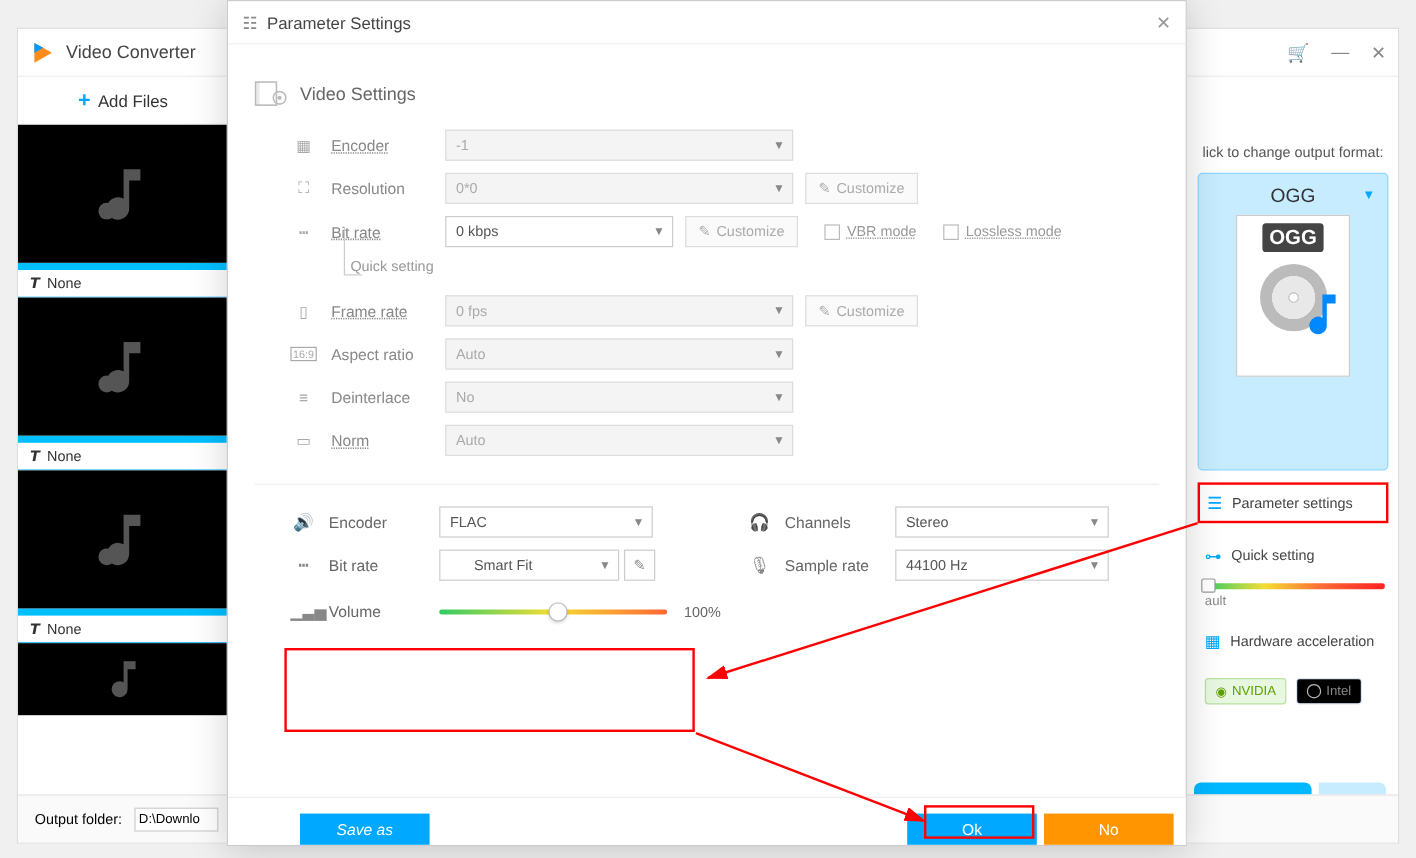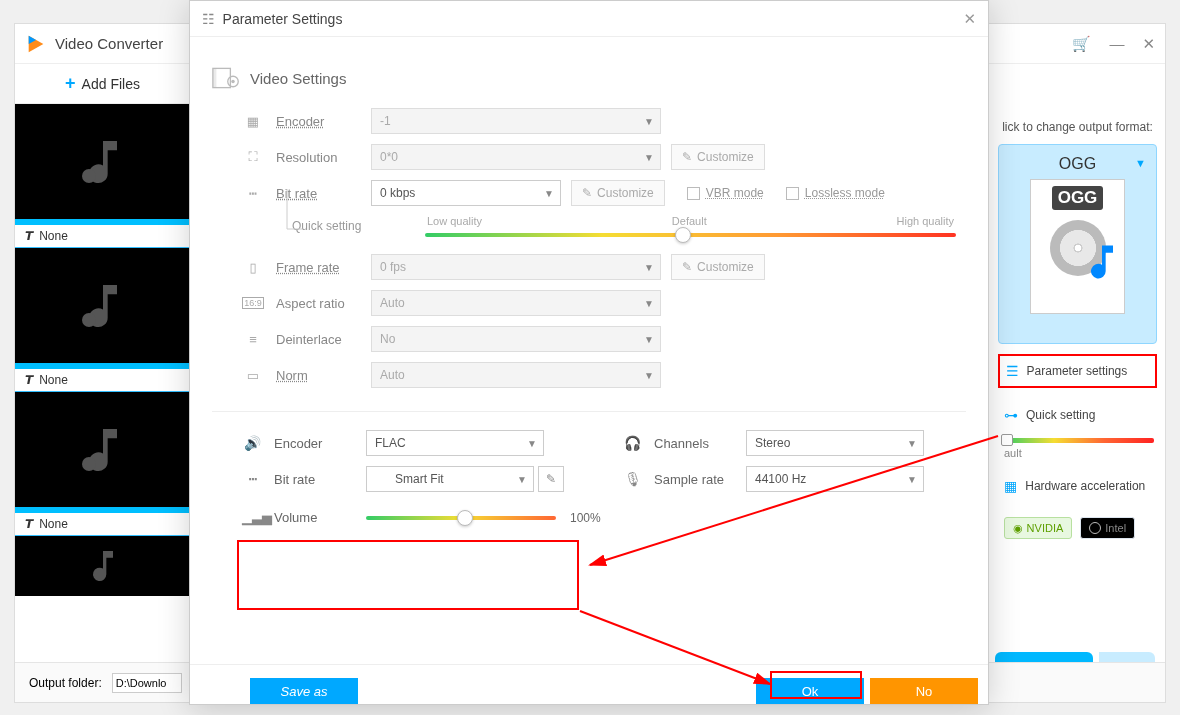--- a/index.html
+++ b/index.html
@@ -21,21 +21,21 @@
 .list-thumb { height: 115px; background: #000; display: flex; align-items: center; justify-content: center; position: relative; }
 .list-sel { height: 28px; background: #fff; border-top: 6px solid #00bfff; display: flex; align-items: center; padding-left: 10px; font-size: 12px; color: #333; gap: 6px; }
 .music-note { color: #555; }
 
 .output-bar { position: absolute; left: 0; bottom: 0; width: 100%; height: 40px; background: #fafafa; border-top: 1px solid #e5e5e5; display: flex; align-items: center; padding: 0 14px; gap: 10px; font-size: 12px; }
 .output-bar input { width: 70px; font-size: 11px; height: 20px; border: 1px solid #ccc; padding: 0 3px; }
 
 
 .right-panel { position: absolute; right: 0; top: 86px; width: 175px; padding: 10px 8px; }
 .right-caption { font-size: 12px; color: #555; text-align: center; margin-bottom: 10px; }
-.format-card { background: #c8ecff; border: 1px solid #8fd6ff; border-radius: 4px; height: 200px; display: flex; flex-direction: column; align-items: center; position: relative; padding-top: 10px; }
+.format-card { background: #c8ecff; border: 1px solid #8fd6ff; border-radius: 4px; height: 248px; display: flex; flex-direction: column; align-items: center; position: relative; padding-top: 10px; }
 .format-card .fmt-hdr { font-size: 16px; color: #333; margin-bottom: 6px; }
 .format-card .caret { position: absolute; right: 10px; top: 12px; color: #00a8ff; font-size: 11px; }
 .format-icon { width: 95px; height: 135px; background: #fff; border: 1px solid #ccc; display: flex; flex-direction: column; align-items: center; padding-top: 6px; }
 .format-icon .ogg-badge { background: #444; color: #fff; font-weight: bold; font-size: 17px; padding: 2px 6px; border-radius: 3px; font-family: Arial; }
 .format-icon .disc { width: 56px; height: 56px; border-radius: 50%; background: radial-gradient(circle,#fff 0 8%,#ccc 9% 11%, #e8e8e8 12% 45%, #bbb 46% 100%); margin-top: 10px; position: relative; }
 
 .right-section { display: flex; align-items: center; gap: 8px; height: 34px; font-size: 12px; color: #444; padding-left: 6px; margin-top: 10px; }
 .right-section.framed { border: 2px solid #ff0000; padding: 4px 6px; }
 .right-section .mini-icon { color: #00a8ff; font-size: 14px; }
 .quality-gradient { height: 5px; width: 150px; background: linear-gradient(90deg,#33cc66,#f5dd33,#ff6633,#ff2222); margin: 6px 0 4px 6px; border-radius: 2px; position: relative; }
@@ -302,30 +302,20 @@
           <span>Lossless mode</span>
         </label>
     </div>
 
     <div class="quickset-wrap" style="position:relative;">
       <svg style="position:absolute;left:-20px;top:-26px;" width="30" height="56">
           <path d="M15 0 V40 H30" stroke="#ccc" fill="none"></path>
         </svg>
       <div class="quickset-row">
         <span class="qs-lbl">Quick setting</span>
-        <div class="qs-slider-area">
-          <div class="qs-labels">
-            <span>Low quality</span>
-            <span>Default</span>
-            <span>High quality</span>
-          </div>
-          <div class="qs-track">
-              <div class="qs-knob"></div>
-            </div>
-        </div>
       </div>
     </div>
 
     <div class="setting-row">
       <span class="row-ico">▯</span>
       <span class="row-label ul">Frame rate</span>
       <div class="select disabled">
           <span>0 fps</span>
           <span class="arrow">▼</span>
         </div>
@@ -378,21 +368,21 @@
         <span class="row-ico">🎧</span>
         <span class="row-label">Channels</span>
         <div class="select narrow">
             <span>Stereo</span>
             <span class="arrow">▼</span>
           </div>
       </div>
       <div class="audio-row">
         <span class="row-ico">┅</span>
         <span class="row-label">Bit rate</span>
-        <div class="select" style="width:168px;padding-left:28px;">
+        <div class="select" style="width:150px;padding-left:28px;">
             <span>Smart Fit</span>
             <span class="arrow">▼</span>
           </div>
         <div class="edit-pen">
             <span>✎</span>
           </div>
       </div>
       <div class="audio-row">
         <span class="row-ico">🎙</span>
         <span class="row-label">Sample rate</span>

